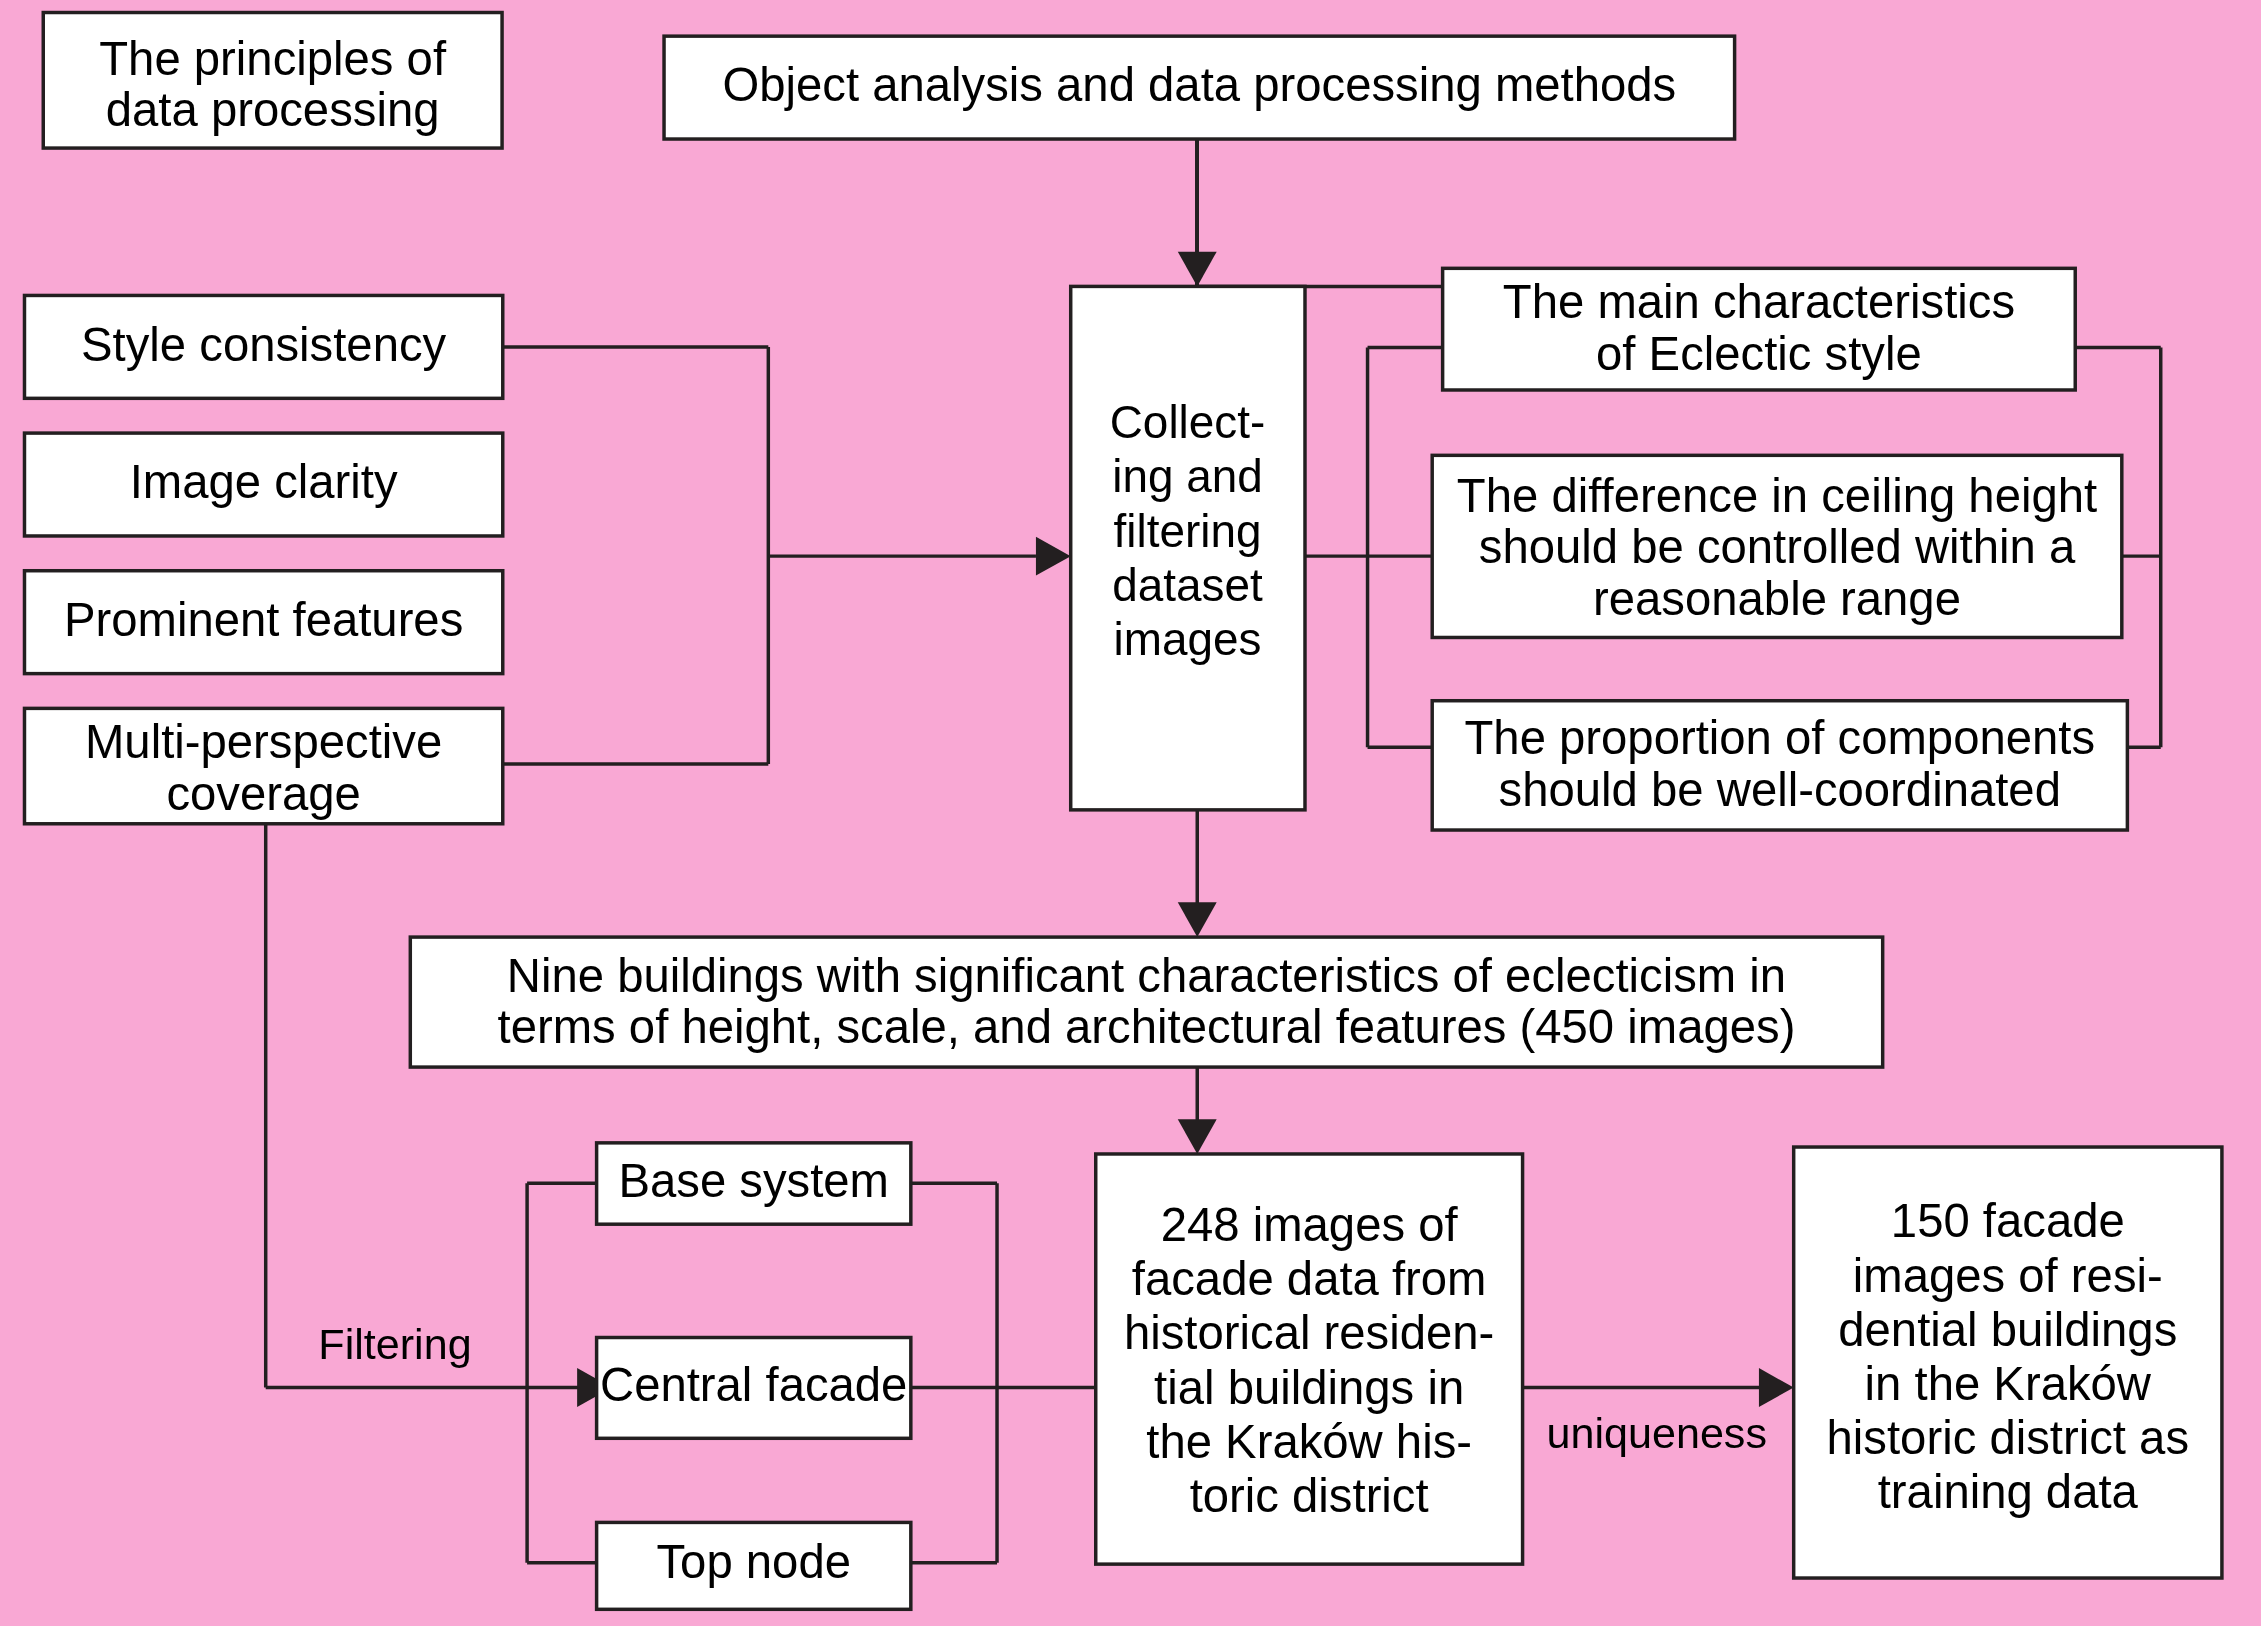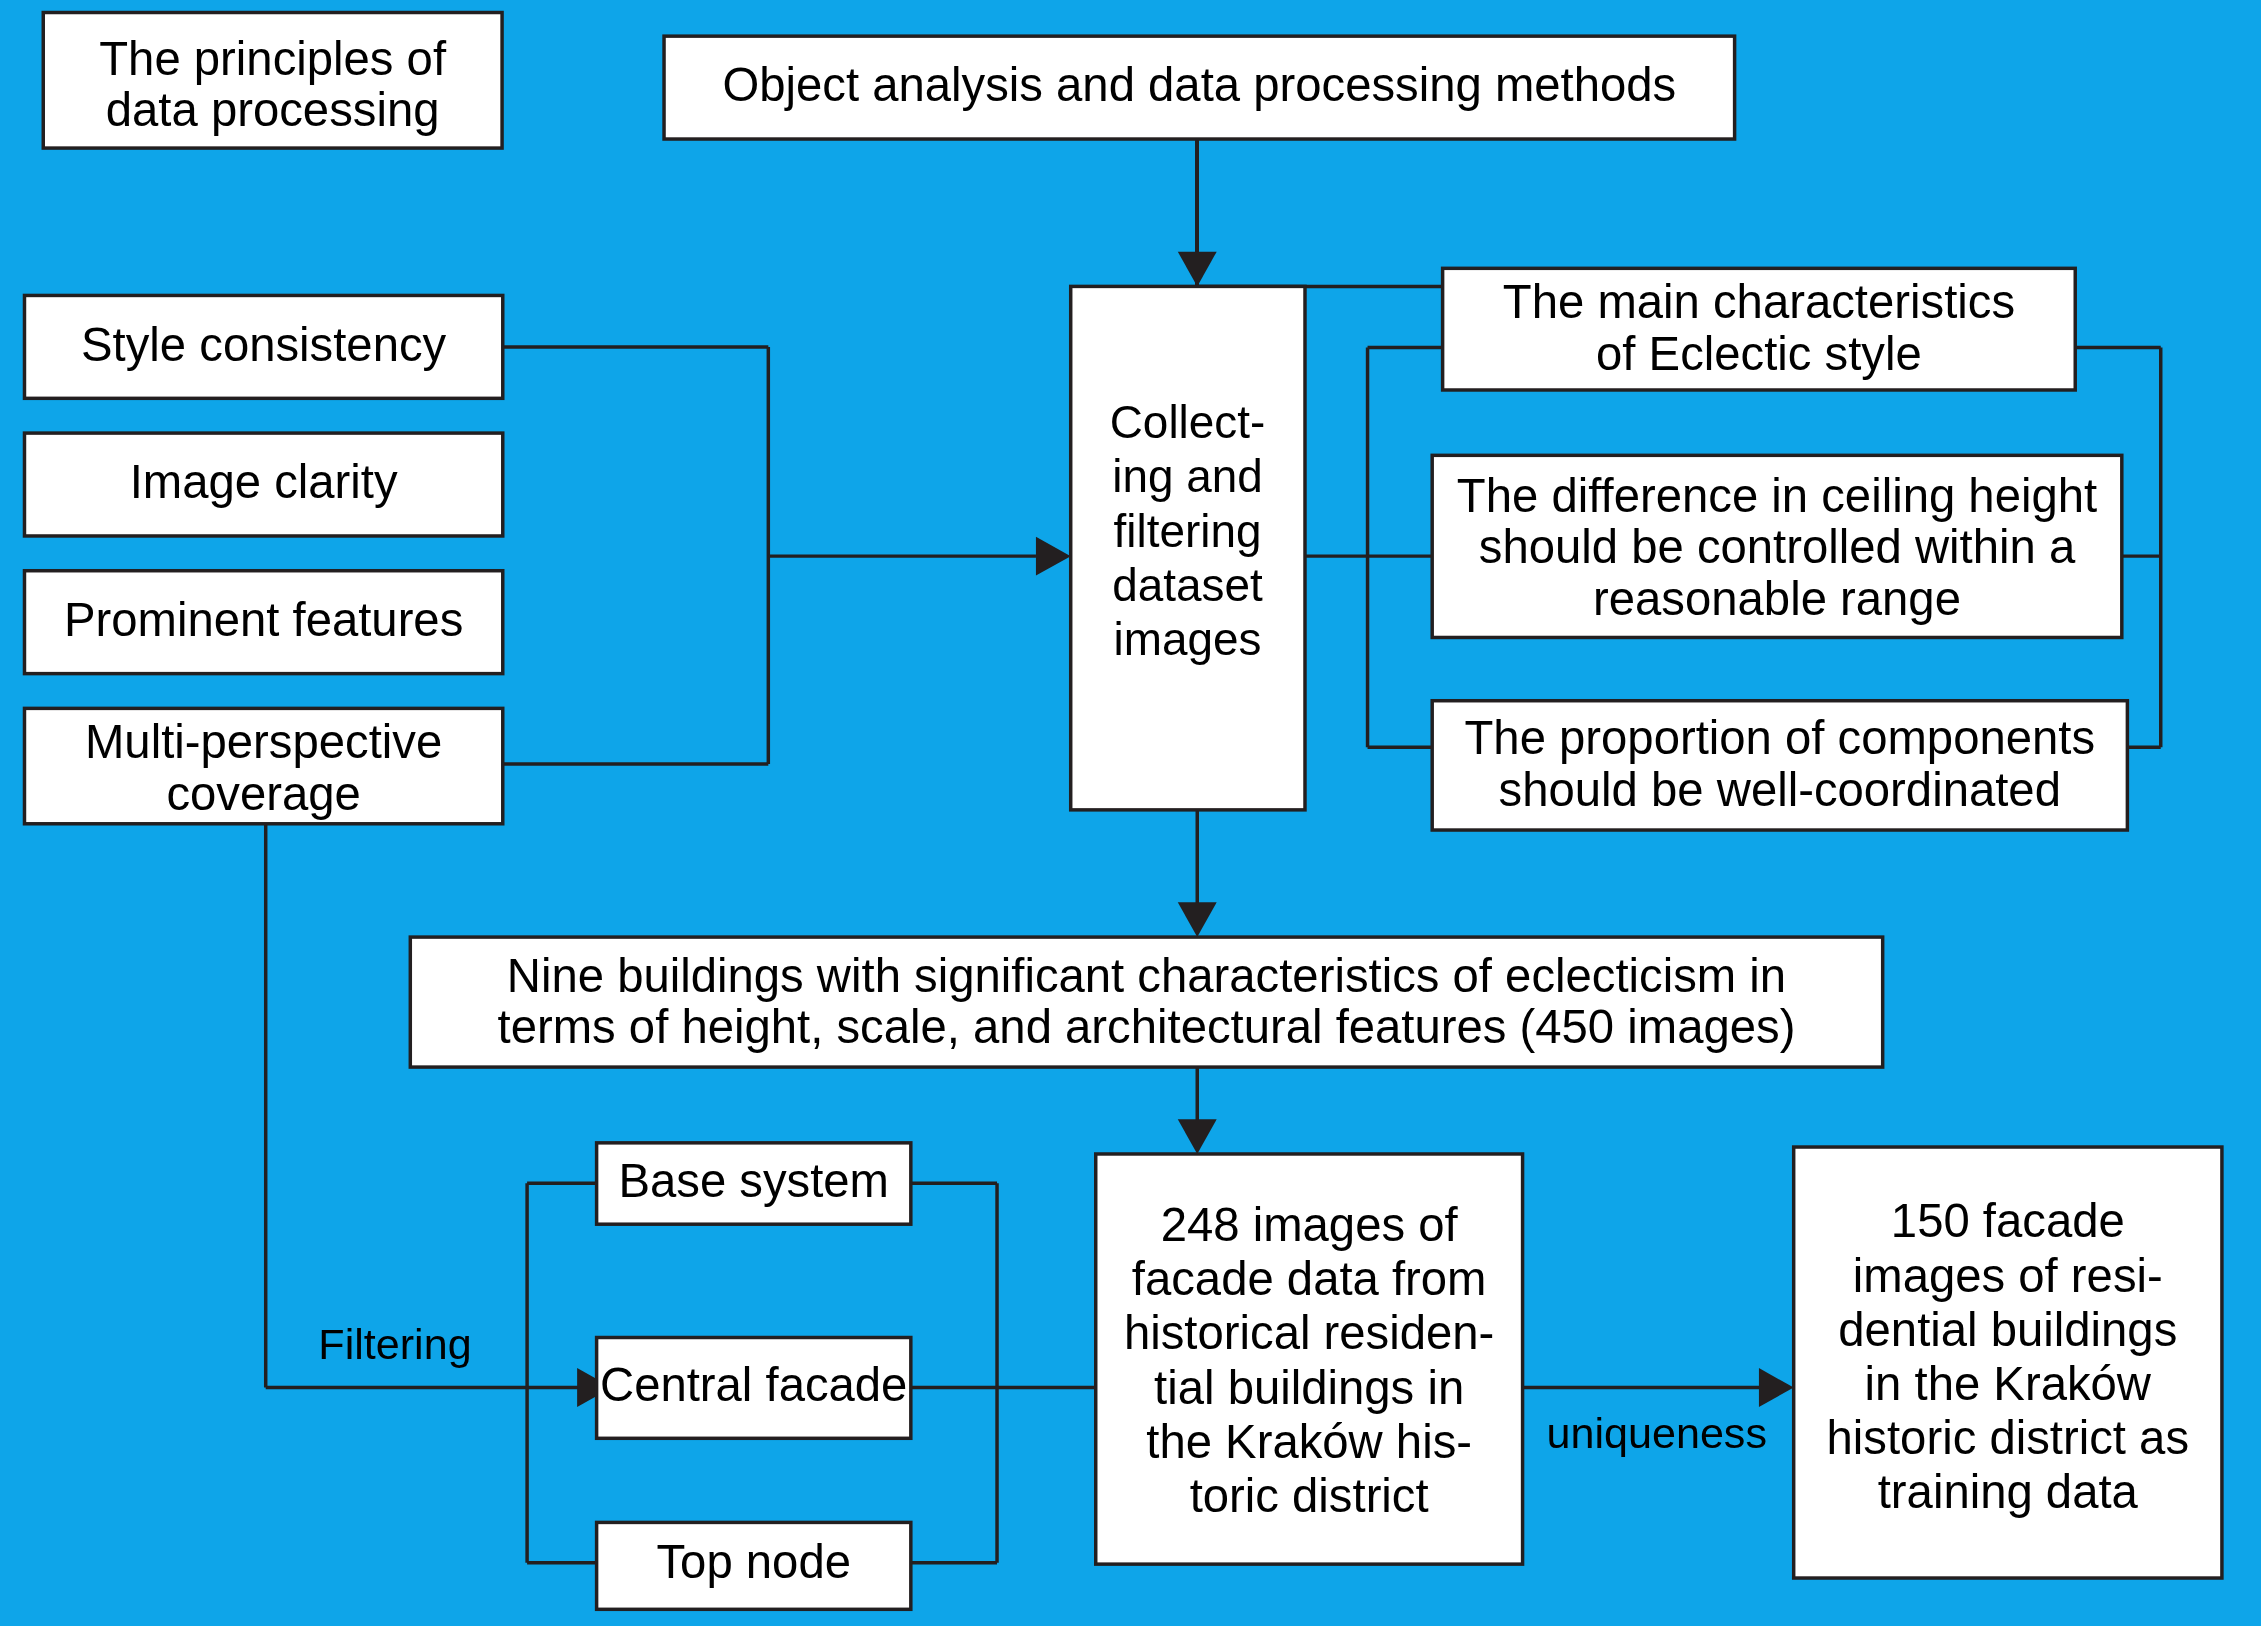--- a/index.html
+++ b/index.html
@@ -4,21 +4,21 @@
 <style>
   html, body {
     margin: 0;
     padding: 0;
     background: #ffffff;
   }
   #canvas {
     position: relative;
     width: 2261px;
     height: 1626px;
-    background: #0ea5e9;
+    background: #f9a8d4;
     font-family: "Liberation Sans", sans-serif;
   }
   svg.diagram {
     position: absolute;
     top: 0; left: 0;
     width: 2261px;
     height: 1626px;
   }
   .node rect {
     fill: #ffffff;

